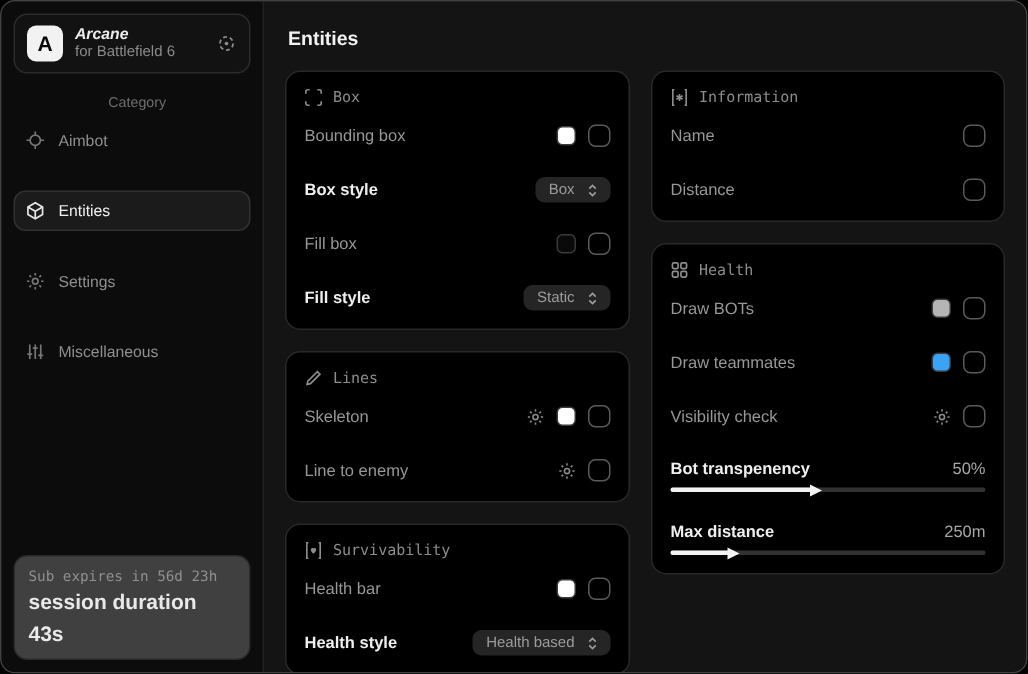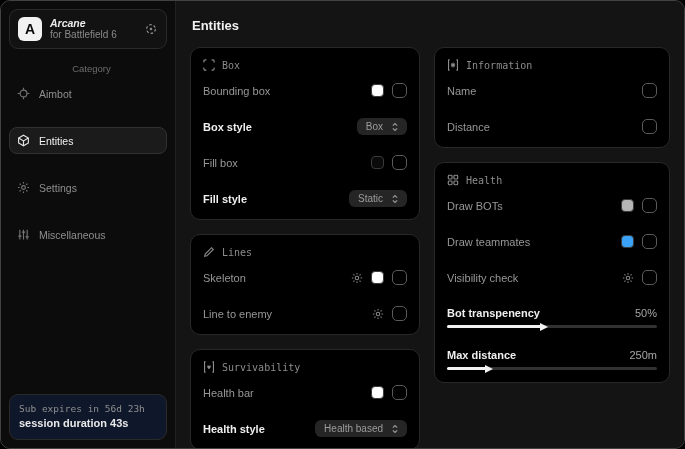--- a/index.html
+++ b/index.html
@@ -40,24 +40,24 @@
     display: flex; align-items: center; gap: 9px; height: 27px;
     padding: 0 7px; border-radius: 8px; border: 1px solid transparent;
     color: #8f8f8f; font-size: 10.5px; cursor: default;
   }
   .nav-item .nv-icon { display: flex; color: #767676; }
   .nav-item.active { background: #1b1b1b; border-color: #313131; color: #f0f0f0; }
   .nav-item.active .nv-icon { color: #e6e6e6; }
 
   .sidebar-footer {
     margin-top: auto; border: 1px solid #2a2a2a; border-radius: 9px;
-    background: #0f172a; padding: 7px 9px; line-height: 1.45;
+    background: #404040; padding: 7px 9px; line-height: 1.45;
   }
   .footer-expiry { font-family: "DejaVu Sans Mono", monospace; font-size: 9.5px; color: #8f8f8f; }
-  .footer-session { font-size: 11px; font-weight: bold; color: #e9e9e9; }
+  .footer-session { font-size: 14px; font-weight: bold; color: #e9e9e9; }
 
   
   .main { flex: 1; background: #141414; padding: 15px 14px 14px 14px; overflow: hidden; }
   .main-title { color: #f2f2f2; font-size: 13px; font-weight: bold; margin: 2px 0 14px 2px; }
   .columns { display: flex; gap: 14px; align-items: flex-start; }
   .col-left { width: 232px; display: flex; flex-direction: column; gap: 14px; }
   .col-right { width: 238px; display: flex; flex-direction: column; gap: 14px; }
 
   .card {
     background: #000000; border: 1px solid #282828; border-radius: 10px;

